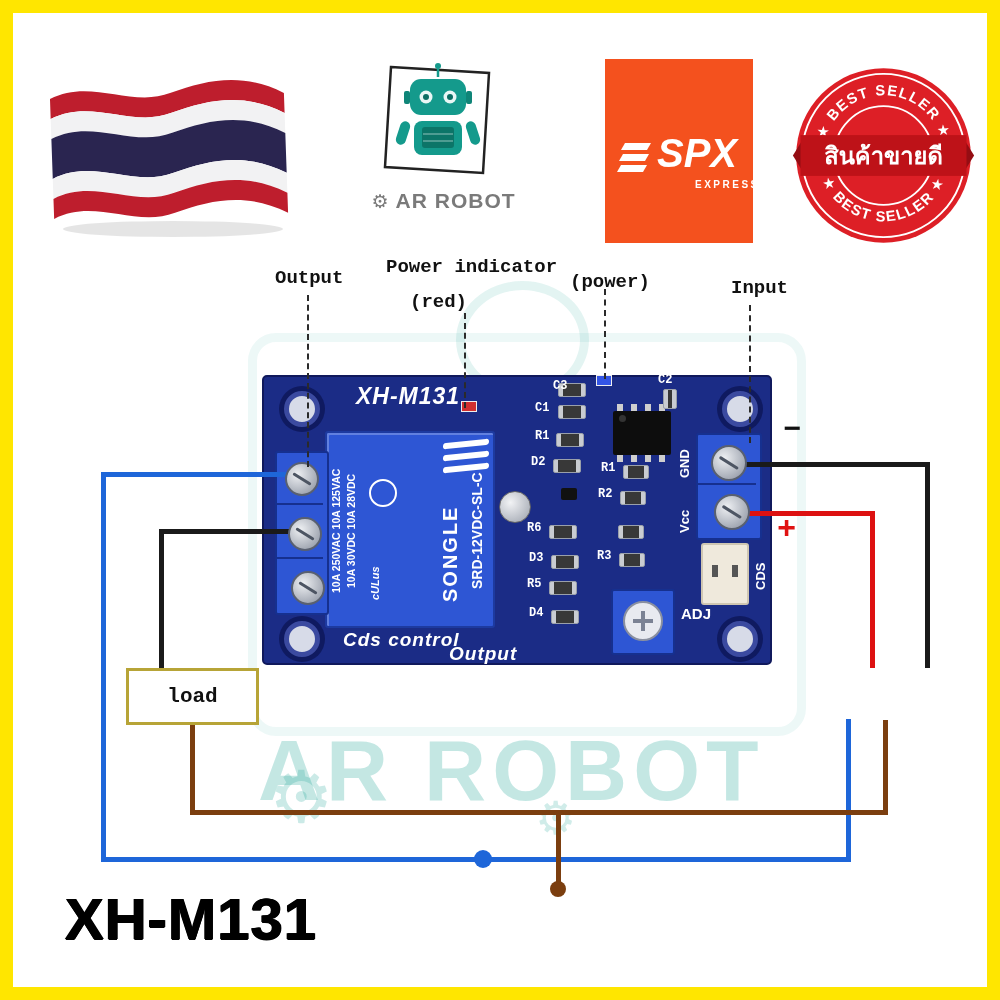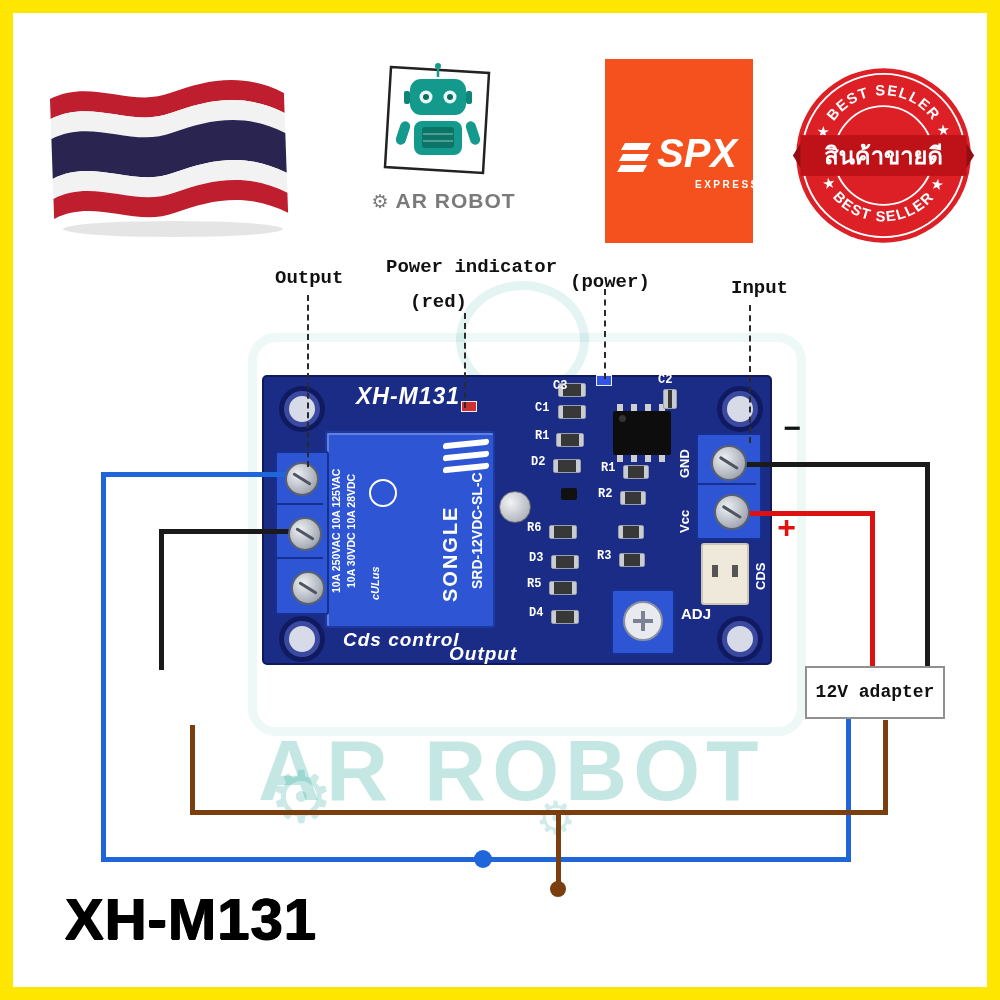--- a/index.html
+++ b/index.html
@@ -162,22 +162,22 @@
   <div class="screw" style="left:278px;top:558px;width:30px;height:30px;">
       <div class="slot"></div>
     </div>
   <div class="screw" style="left:698px;top:432px;width:32px;height:32px;">
       <div class="slot"></div>
     </div>
   <div class="screw" style="left:701px;top:481px;width:32px;height:32px;">
       <div class="slot"></div>
     </div>
 
-  <div class="obox" style="left:792px;top:653px;width:140px;height:53px;border:2px solid #909090;line-height:49px;font-size:18px;box-sizing:border-box;">
-    <span>12V adapter</span>
+  <div class="obox" style="left:113px;top:655px;width:133px;height:57px;border:3px solid #B7A437;line-height:51px;font-size:21px;box-sizing:border-box;">
+    <span>load</span>
   </div>
 
   <div class="dash" style="left:294px;top:282px;height:172px;"></div>
   <div class="dash" style="left:451px;top:300px;height:95px;"></div>
   <div class="dash" style="left:591px;top:276px;height:90px;"></div>
   <div class="dash" style="left:736px;top:292px;height:138px;"></div>
 
   <div class="dlabel" style="left:262px;top:254px;text-align:center;">Output</div>
   <div class="dlabel" style="left:373px;top:243px;">Power indicator</div>
   <div class="dlabel" style="left:397px;top:278px;">(red)</div>

